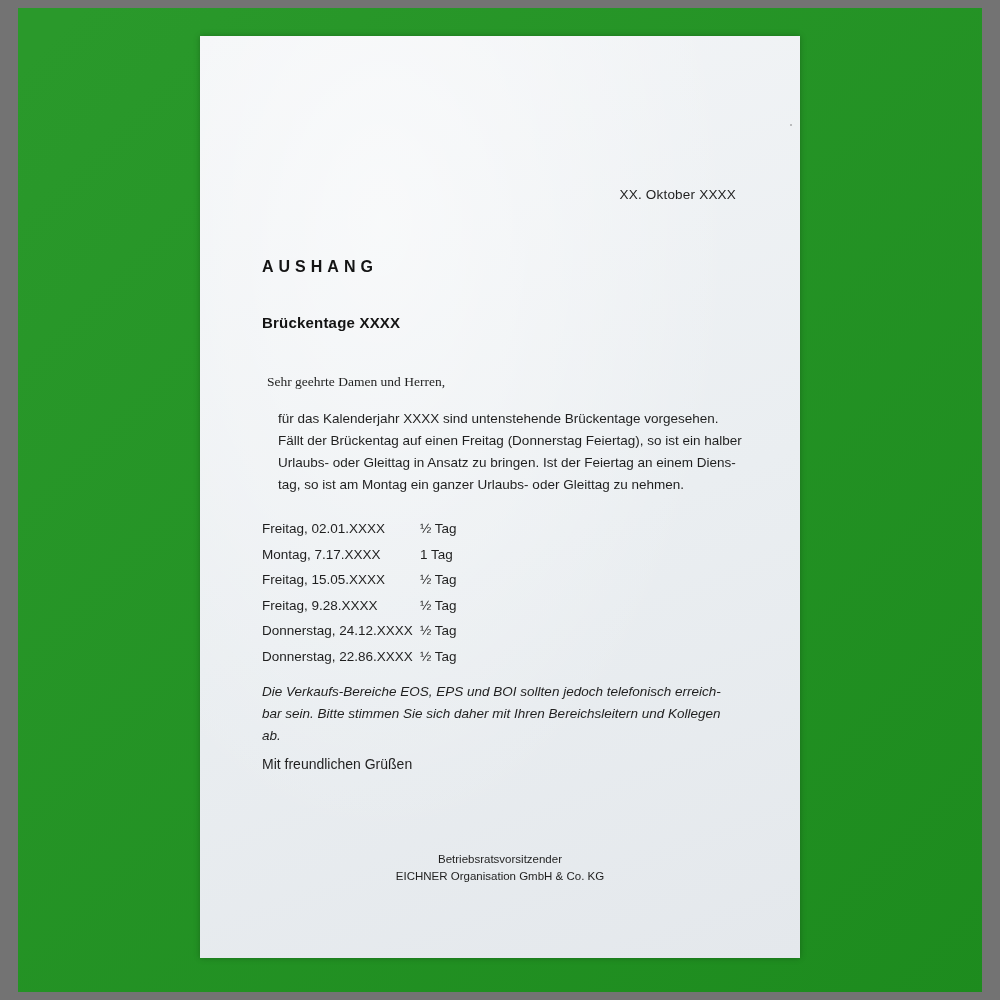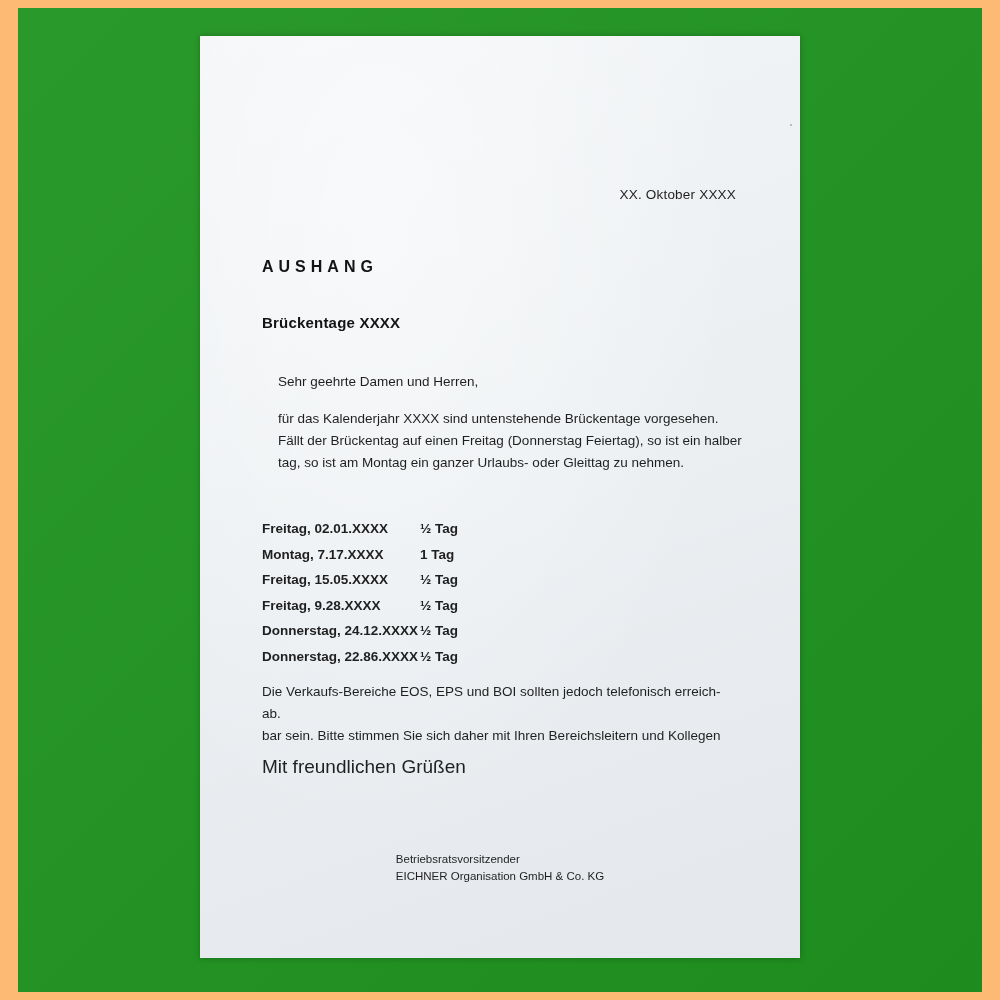--- a/index.html
+++ b/index.html
@@ -10,21 +10,21 @@
   body {
     width: 1000px;
     height: 1000px;
     font-family: "Liberation Sans", sans-serif;
     overflow: hidden;
   }
   .canvas {
     position: relative;
     width: 1000px;
     height: 1000px;
-    background: #fdba74;
+    background: #737373;
   }
   
   .green-backdrop {
     position: absolute;
     left: 18px;
     top: 8px;
     width: 964px;
     height: 984px;
     background: #1f9420;
   }
@@ -93,24 +93,25 @@
     top: 278px;
     font-size: 15px;
     font-weight: bold;
     color: #141414;
     letter-spacing: 0.2px;
     text-align: right;
   }
 
   .salutation {
     position: absolute;
-    left: 78px;
+    left: 67px;
     top: 338px;
     font-size: 13.5px;
     color: #1f1f1f;
+    font-family: Liberation Serif, serif;
   }
 
   .body-para {
     position: absolute;
     left: 62px;
     top: 372px;
     width: 490px;
     font-size: 13.5px;
     color: #1f1f1f;
     line-height: 1.62;
@@ -122,54 +123,54 @@
     position: absolute;
     left: 62px;
     top: 485px;
     font-size: 13.5px;
     color: #1f1f1f;
   }
   .table-row {
     display: flex;
     align-items: center;
     margin-bottom: 10.5px;
-    font-weight: bold;
   }
   .table-row .col-date {
     width: 158px;
     white-space: nowrap;
   }
   .table-row .col-amount {
     white-space: nowrap;
   }
 
   .closing-para {
     position: absolute;
     left: 62px;
     top: 645px;
     width: 480px;
     font-size: 13.5px;
     color: #1f1f1f;
     line-height: 1.62;
   }
-  .closing-para div { white-space: pre; }
+  .closing-para div { white-space: pre; font-style: italic; }
 
   .regards {
     position: absolute;
     left: 62px;
     top: 720px;
-    font-size: 19px;
+    font-size: 14px;
     color: #1f1f1f;
   }
 
   .footer {
     position: absolute;
     left: 300px;
     top: 815px;
     transform: translateX(-50%);
+    text-align: center;
     font-size: 11.5px;
     color: #1f1f1f;
     line-height: 1.45;
   }
 
   .speck {
     position: absolute;
     width: 2px;
     height: 2px;
     background: rgba(80,80,80,0.45);
@@ -192,20 +193,21 @@
 
       <div class="heading">AUSHANG</div>
 
       <div class="subheading">Brückentage XXXX</div>
 
       <div class="salutation">Sehr geehrte Damen und Herren,</div>
 
       <div class="body-para">
         <div>für das Kalenderjahr XXXX sind untenstehende Brückentage vorgesehen.</div>
         <div>Fällt der Brückentag auf einen Freitag (Donnerstag Feiertag), so ist ein halber</div>
+        <div>Urlaubs- oder Gleittag in Ansatz zu bringen. Ist der Feiertag an einem Diens-</div>
         <div>tag, so ist am Montag ein ganzer Urlaubs- oder Gleittag zu nehmen.</div>
       </div>
 
       <div class="table-block">
         <div class="table-row">
           <span class="col-date">Freitag, 02.01.XXXX</span>
           <span class="col-amount">½ Tag</span>
         </div>
         <div class="table-row">
           <span class="col-date">Montag, 7.17.XXXX</span>
@@ -224,22 +226,22 @@
           <span class="col-amount">½ Tag</span>
         </div>
         <div class="table-row">
           <span class="col-date">Donnerstag, 22.86.XXXX</span>
           <span class="col-amount">½ Tag</span>
         </div>
       </div>
 
       <div class="closing-para">
         <div>Die Verkaufs-Bereiche EOS, EPS und BOI sollten jedoch telefonisch erreich-</div>
+        <div>bar sein. Bitte stimmen Sie sich daher mit Ihren Bereichsleitern und Kollegen</div>
         <div>ab.</div>
-        <div>bar sein. Bitte stimmen Sie sich daher mit Ihren Bereichsleitern und Kollegen</div>
       </div>
 
       <div class="regards">Mit freundlichen Grüßen</div>
 
       <div class="footer">
         <div>Betriebsratsvorsitzender</div>
         <div>EICHNER Organisation GmbH &amp; Co. KG</div>
       </div>
 
     </div>

